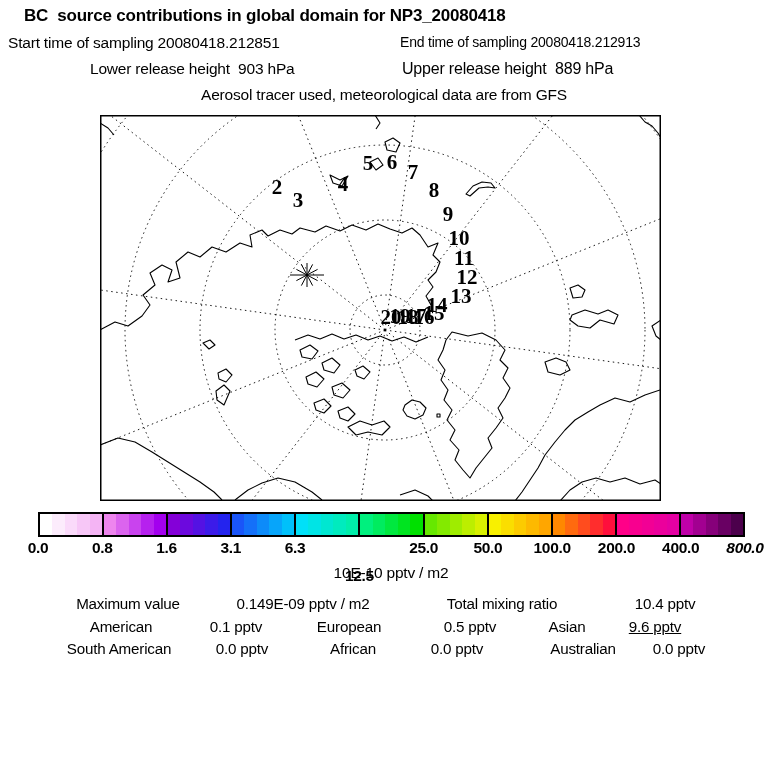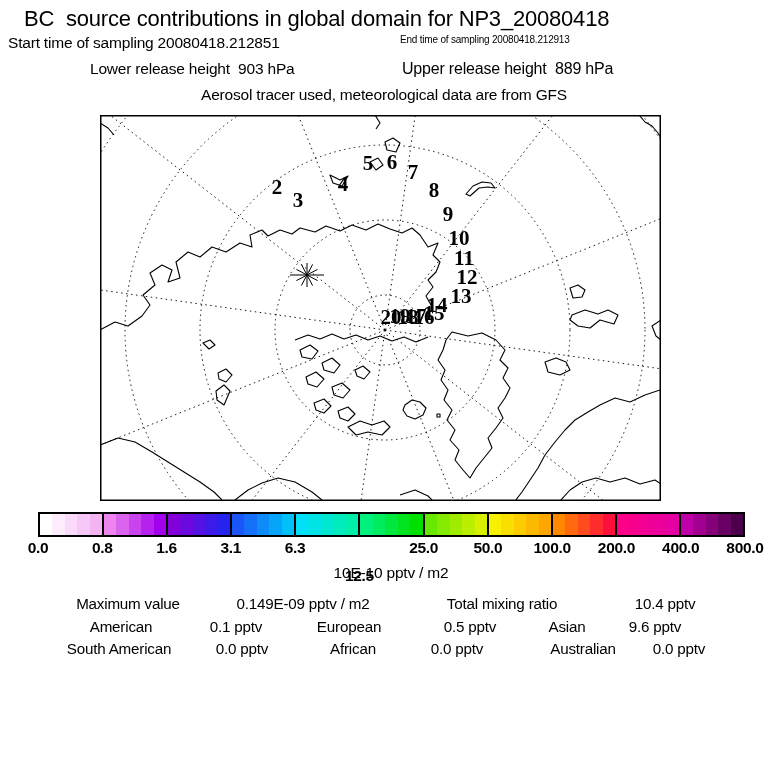--- a/index.html
+++ b/index.html
@@ -1,23 +1,23 @@
 <!DOCTYPE html>
 <html><head>
 <meta charset="utf-8">
 <style>
   html,body{margin:0;padding:0;background:#ffffff;}
   .canvas{
     position:relative;width:768px;height:768px;background:#ffffff;
     font-family:"Liberation Sans",sans-serif;color:#000;overflow:hidden;
   }
   .t{position:absolute;white-space:pre;letter-spacing:-0.2px;}
-  .title{left:24px;top:6px;font-size:22px;font-weight:normal;}
+  .title{left:24px;top:6px;font-size:17px;font-weight:bold;}
   .l2a{left:8px;top:34px;font-size:15.5px;}
-  .l2b{left:400px;top:34px;font-size:10px;}
+  .l2b{left:400px;top:34px;font-size:14px;}
   .l3a{left:90px;top:60px;font-size:15.5px;}
   .l3b{left:402px;top:60px;font-size:16px;}
   .l4{left:384px;top:86px;font-size:15.5px;transform:translateX(-50%);}
   .map-frame{position:absolute;left:100px;top:115px;width:561px;height:386px;}
   .colorbar{
     position:absolute;left:38px;top:512px;width:707px;height:25px;
     background:#000;display:flex;gap:2px;padding:2px;box-sizing:border-box;
   }
   .cb-seg{flex:1 1 0;height:100%;}
   .cb-ticks{position:absolute;left:38px;top:539px;width:707px;height:20px;}
@@ -152,35 +152,35 @@
       <span class="cb-tick" style="left: 9.09091%;">0.8</span>
       <span class="cb-tick" style="left: 18.1818%;">1.6</span>
       <span class="cb-tick" style="left: 27.2727%;">3.1</span>
       <span class="cb-tick" style="left: 36.3636%; text-align: right;">6.3</span>
       <span class="cb-tick" style="left: 45.4545%; margin-top: 28px;">12.5</span>
       <span class="cb-tick" style="left: 54.5455%;">25.0</span>
       <span class="cb-tick" style="left: 63.6364%;">50.0</span>
       <span class="cb-tick" style="left: 72.7273%;">100.0</span>
       <span class="cb-tick" style="left: 81.8182%;">200.0</span>
       <span class="cb-tick" style="left: 90.9091%;">400.0</span>
-      <span class="cb-tick" style="left: 100%;">800.0</span>
+      <span class="cb-tick" style="left: 100%; font-style: italic;">800.0</span>
     </div>
   <div class="t unit">10E-10 pptv / m2</div>
 
   <div class="stats" id="stats">
       <span class="stat-item" style="left: 128px; top: 0px;">Maximum value</span>
       <span class="stat-item" style="left: 303px; top: 0px;">0.149E-09 pptv / m2</span>
       <span class="stat-item" style="left: 502px; top: 0px;">Total mixing ratio</span>
       <span class="stat-item" style="left: 665px; top: 0px;">10.4 pptv</span>
       <span class="stat-item" style="left: 121px; top: 23px;">American</span>
       <span class="stat-item" style="left: 236px; top: 23px;">0.1 pptv</span>
       <span class="stat-item" style="left: 349px; top: 23px;">European</span>
       <span class="stat-item" style="left: 470px; top: 23px;">0.5 pptv</span>
       <span class="stat-item" style="left: 567px; top: 23px;">Asian</span>
-      <span class="stat-item" style="left: 655px; top: 23px;">9.6 pptv</span>
+      <span class="stat-item" style="left: 655px; top: 23px; text-decoration: underline;">9.6 pptv</span>
       <span class="stat-item" style="left: 119px; top: 45px;">South American</span>
       <span class="stat-item" style="left: 242px; top: 45px;">0.0 pptv</span>
       <span class="stat-item" style="left: 353px; top: 45px;">African</span>
       <span class="stat-item" style="left: 457px; top: 45px;">0.0 pptv</span>
       <span class="stat-item" style="left: 583px; top: 45px;">Australian</span>
       <span class="stat-item" style="left: 679px; top: 45px;">0.0 pptv</span>
     </div>
 
 </div>
 

